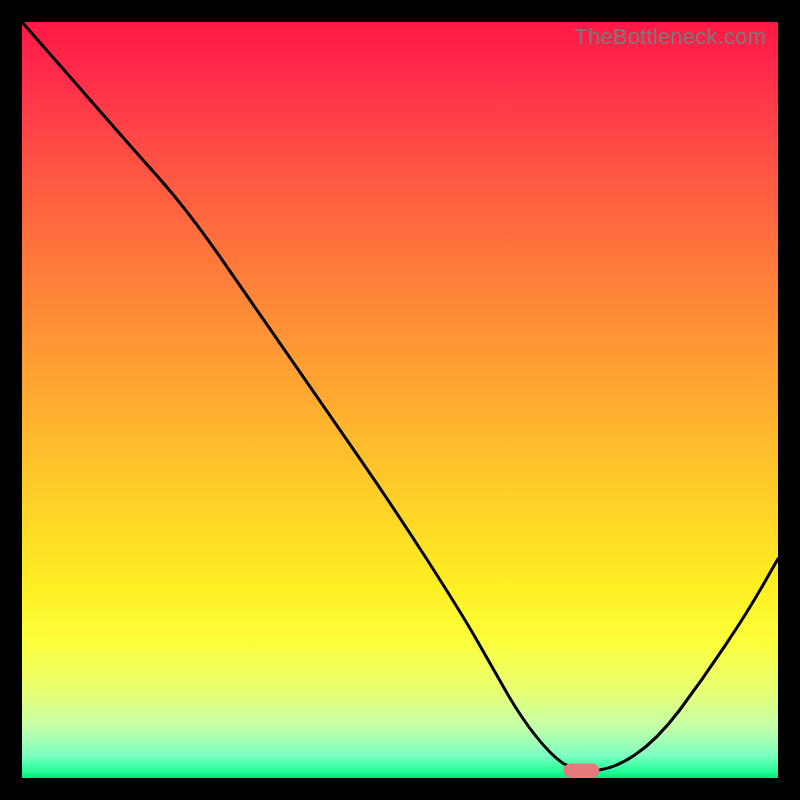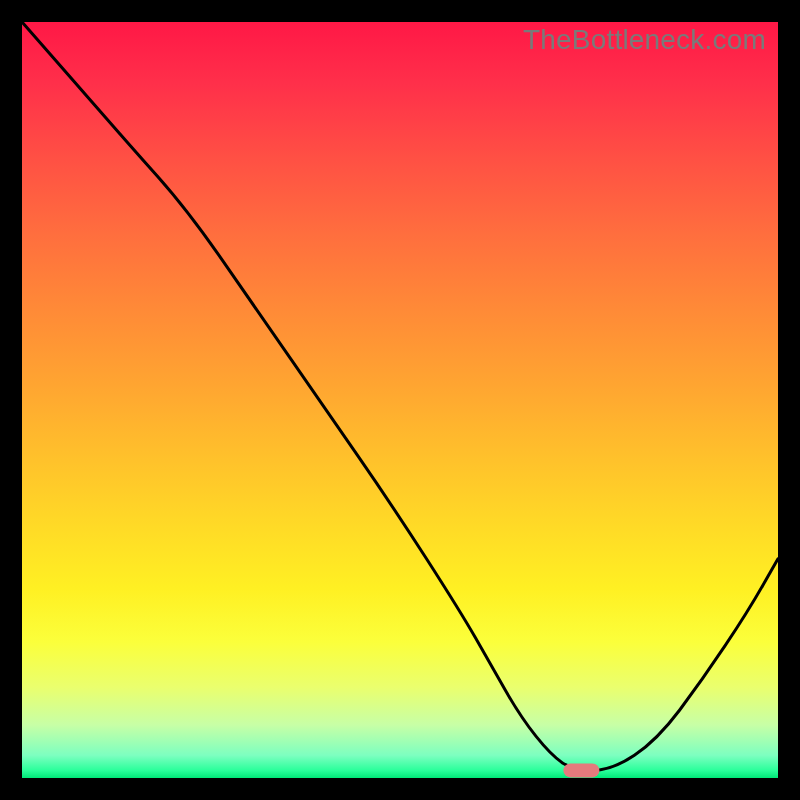--- a/index.html
+++ b/index.html
@@ -41,21 +41,21 @@
       #7dffc0 97%,
       #2aff9b 99%,
       #00e878 100%
     );
   }
   .watermark {
     position: absolute;
     top: 2px;
     right: 12px;
     color: #7a7a7a;
-    font-size: 28px;
+    font-size: 22px;
     font-weight: 400;
     letter-spacing: 0.2px;
     user-select: none;
   }
   svg.curve {
     position: absolute;
     left: 0;
     top: 0;
     width: 756px;
     height: 756px;

